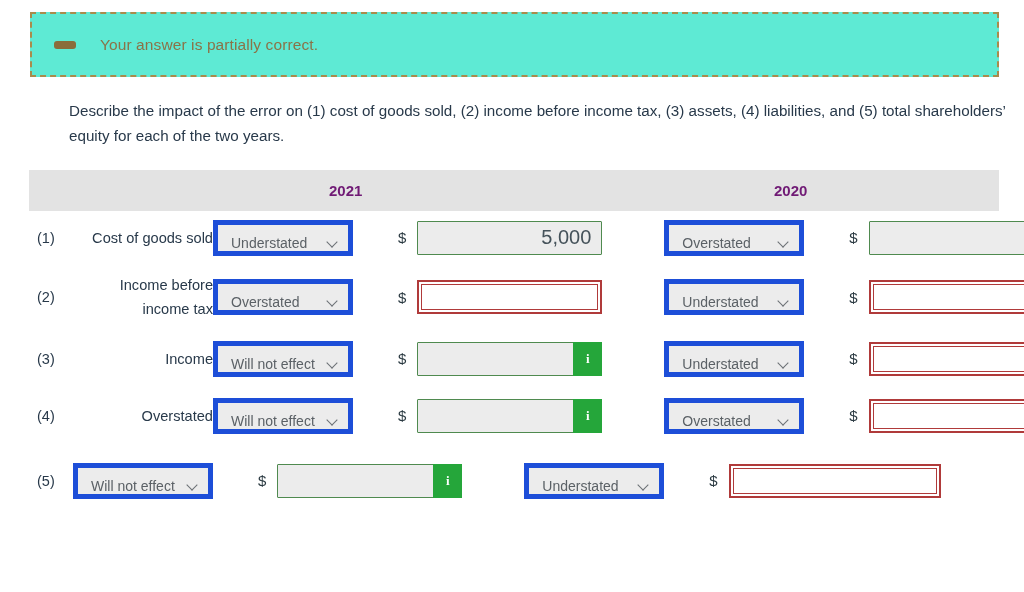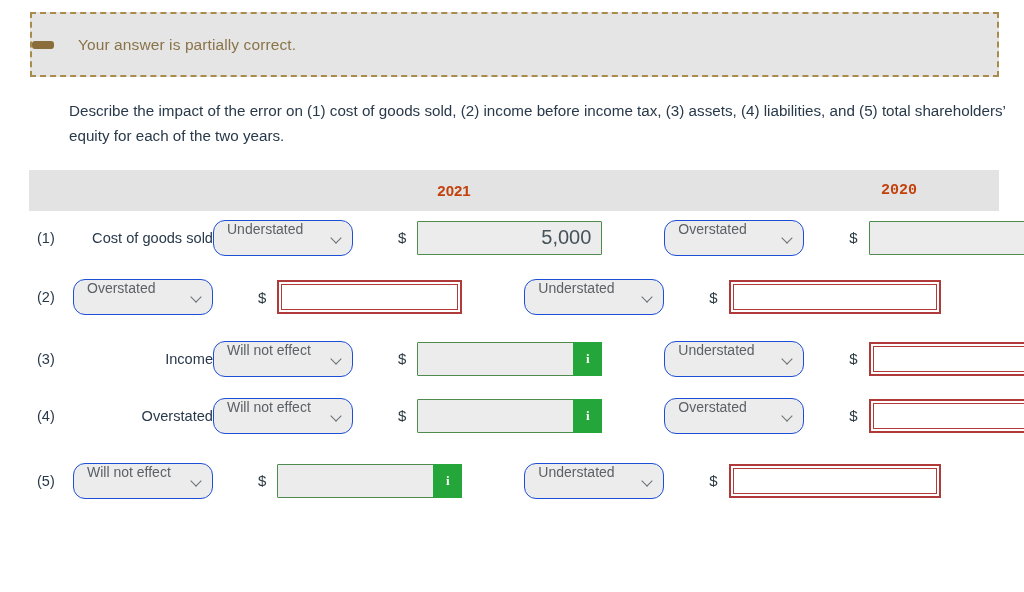--- a/index.html
+++ b/index.html
@@ -17,24 +17,25 @@
     color: #2b3a42;
   }
 
   
   .alert-banner {
     position: absolute;
     left: 30px;
     top: 12px;
     width: 969px;
     height: 65px;
-    background: #e5e5e5;
+    background: #5eead4;
     border: 2px dashed #a98b4c;
     display: flex;
     align-items: center;
+    padding-left: 22px;
   }
   .alert-icon {
     width: 22px;
     height: 8px;
     background: #8a6d3b;
     border-radius: 3px;
     flex: 0 0 auto;
     margin-right: 24px;
     margin-top: 1px;
   }
@@ -68,25 +69,25 @@
     height: 41px;
     position: relative;
   }
   .th-year {
     position: absolute;
     top: 0;
     height: 41px;
     line-height: 41px;
     font-size: 15px;
     font-weight: bold;
-    color: #c2410c;
-    text-align: center;
+    color: #701a75;
+    text-align: left;
   }
   .th-2021 { left: 300px; width: 250px; }
-  .th-2020 { left: 745px; width: 250px; font-family: Liberation Mono, monospace; }
+  .th-2020 { left: 745px; width: 250px; }
 
   .row {
     display: flex;
     align-items: center;
     position: relative;
   }
   .cell-num {
     width: 44px;
     flex: 0 0 44px;
     font-size: 14.5px;
@@ -108,24 +109,24 @@
     flex: 0 0 auto;
   }
   .spacer-mid { flex: 0 0 62px; }
 
   
   .sel {
     position: relative;
     width: 140px;
     height: 36px;
     background: #ececec;
-    border: 1px solid #1d4ed8;
-    border-radius: 12px;
-    display: flex;
-    align-items: flex-start;
+    border: 5px solid #1d4ed8;
+    border-radius: 0;
+    display: flex;
+    align-items: flex-end;
     cursor: pointer;
     user-select: none;
   }
   .sel-text {
     font-size: 14px;
     color: #5b6166;
     padding-left: 13px;
     white-space: nowrap;
   }
   .sel-caret {
@@ -238,20 +239,21 @@
             <span class="sel-caret"></span>
           </div>
           <div class="dollar">$</div>
           <div class="money wide">
             <div class="money-inner"></div>
           </div>
         </div>
       </div>
       <div class="row" style="height: 66px;">
         <div class="cell-num">(2)</div>
+        <div class="cell-label">Income before income tax</div>
         <div class="cell-group">
           <div class="sel">
             <span class="sel-text">Overstated</span>
             <span class="sel-caret"></span>
           </div>
           <div class="dollar">$</div>
           <div class="money error">
             <div class="money-inner"></div>
           </div>
         </div>

